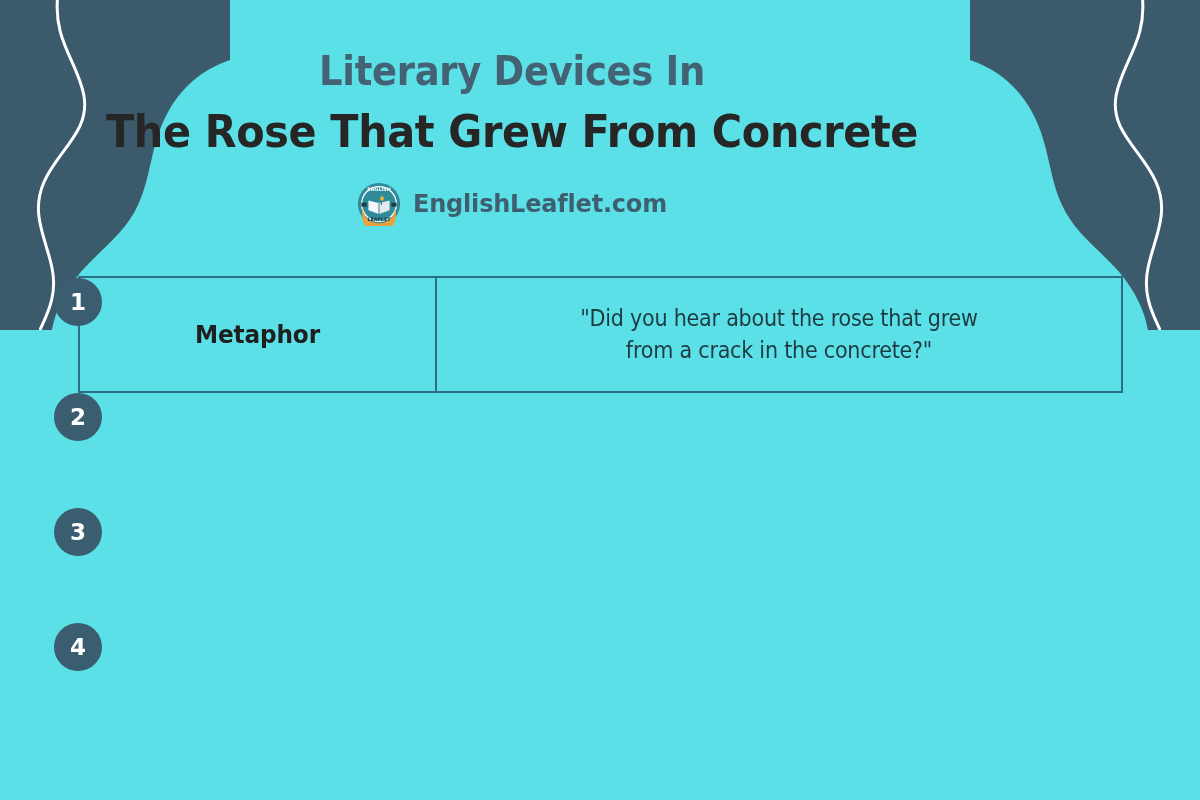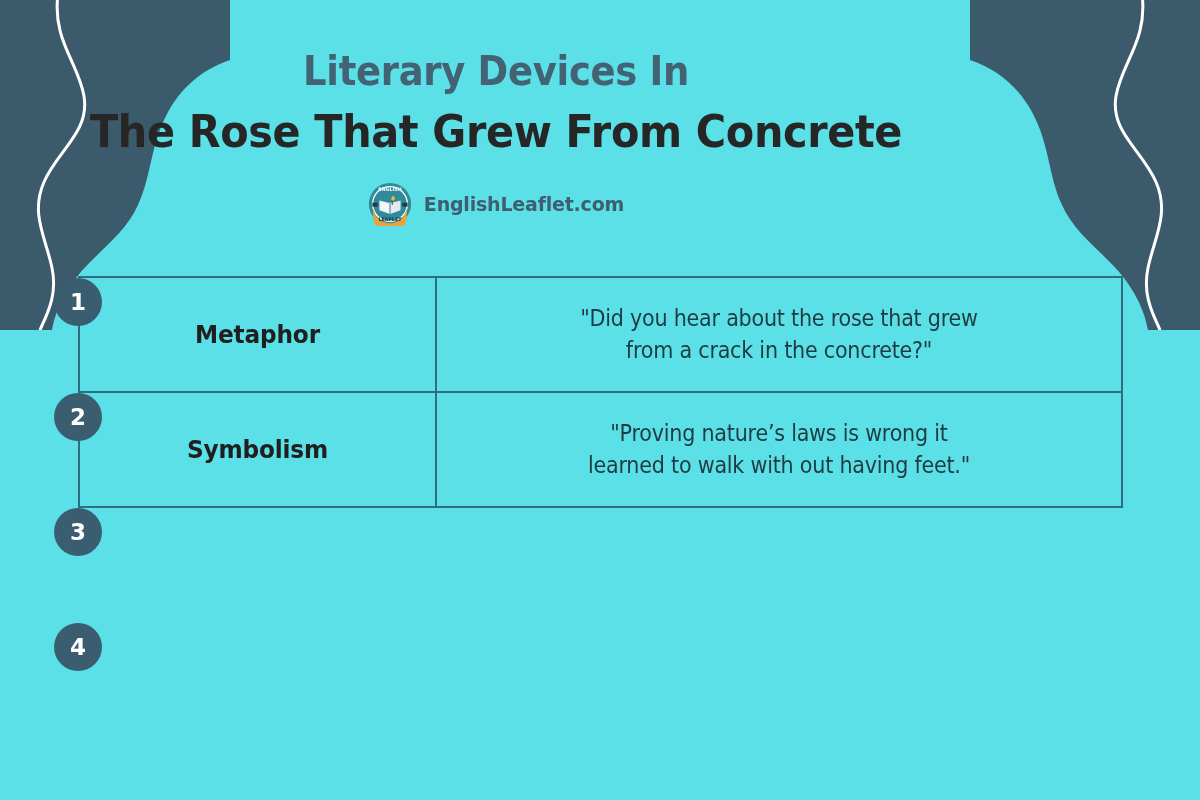--- a/index.html
+++ b/index.html
@@ -28,21 +28,21 @@
     top: 0;
     pointer-events: none;
   }
   .corner-left  { left: 0; }
   .corner-right { right: 0; }
 
   
   .header {
     position: absolute;
     top: 0;
-    left: 0;
+    left: 16px;
     width: 992px;
     text-align: center;
     z-index: 5;
   }
   .title-line1 {
     margin: 0;
     padding-top: 47px;
     font-family: "DejaVu Sans", sans-serif;
     font-size: 41px;
     font-weight: bold;
@@ -71,21 +71,21 @@
     gap: 12px;
   }
   .brand-logo {
     width: 44px;
     height: 44px;
     flex: 0 0 44px;
     display: block;
   }
   .brand-name {
     font-family: "DejaVu Sans", sans-serif;
-    font-size: 19px;
+    font-size: 24px;
     font-weight: bold;
     color: #3f5f70;
     letter-spacing: -0.2px;
   }
 
   
   .table-wrap {
     position: absolute;
     left: 78px;
     top: 276px;
@@ -206,27 +206,20 @@
   <div class="table-wrap">
     <table class="dev-table">
       <tbody>
         <tr>
           <td class="cell-device">Metaphor</td>
           <td class="cell-quote">
             <span class="quote-line">"Did you hear about the rose that grew</span>
             <span class="quote-line">from a crack in the concrete?"</span>
           </td>
         </tr>
-        <tr>
-          <td class="cell-device">Symbolism</td>
-          <td class="cell-quote">
-            <span class="quote-line">"Proving nature’s laws is wrong it</span>
-            <span class="quote-line">learned to walk with out having feet."</span>
-          </td>
-        </tr>
       </tbody>
     </table>
   </div>
 
   <div class="badge badge-1">1</div>
   <div class="badge badge-2">2</div>
   <div class="badge badge-3">3</div>
   <div class="badge badge-4">4</div>
 
 </div>

